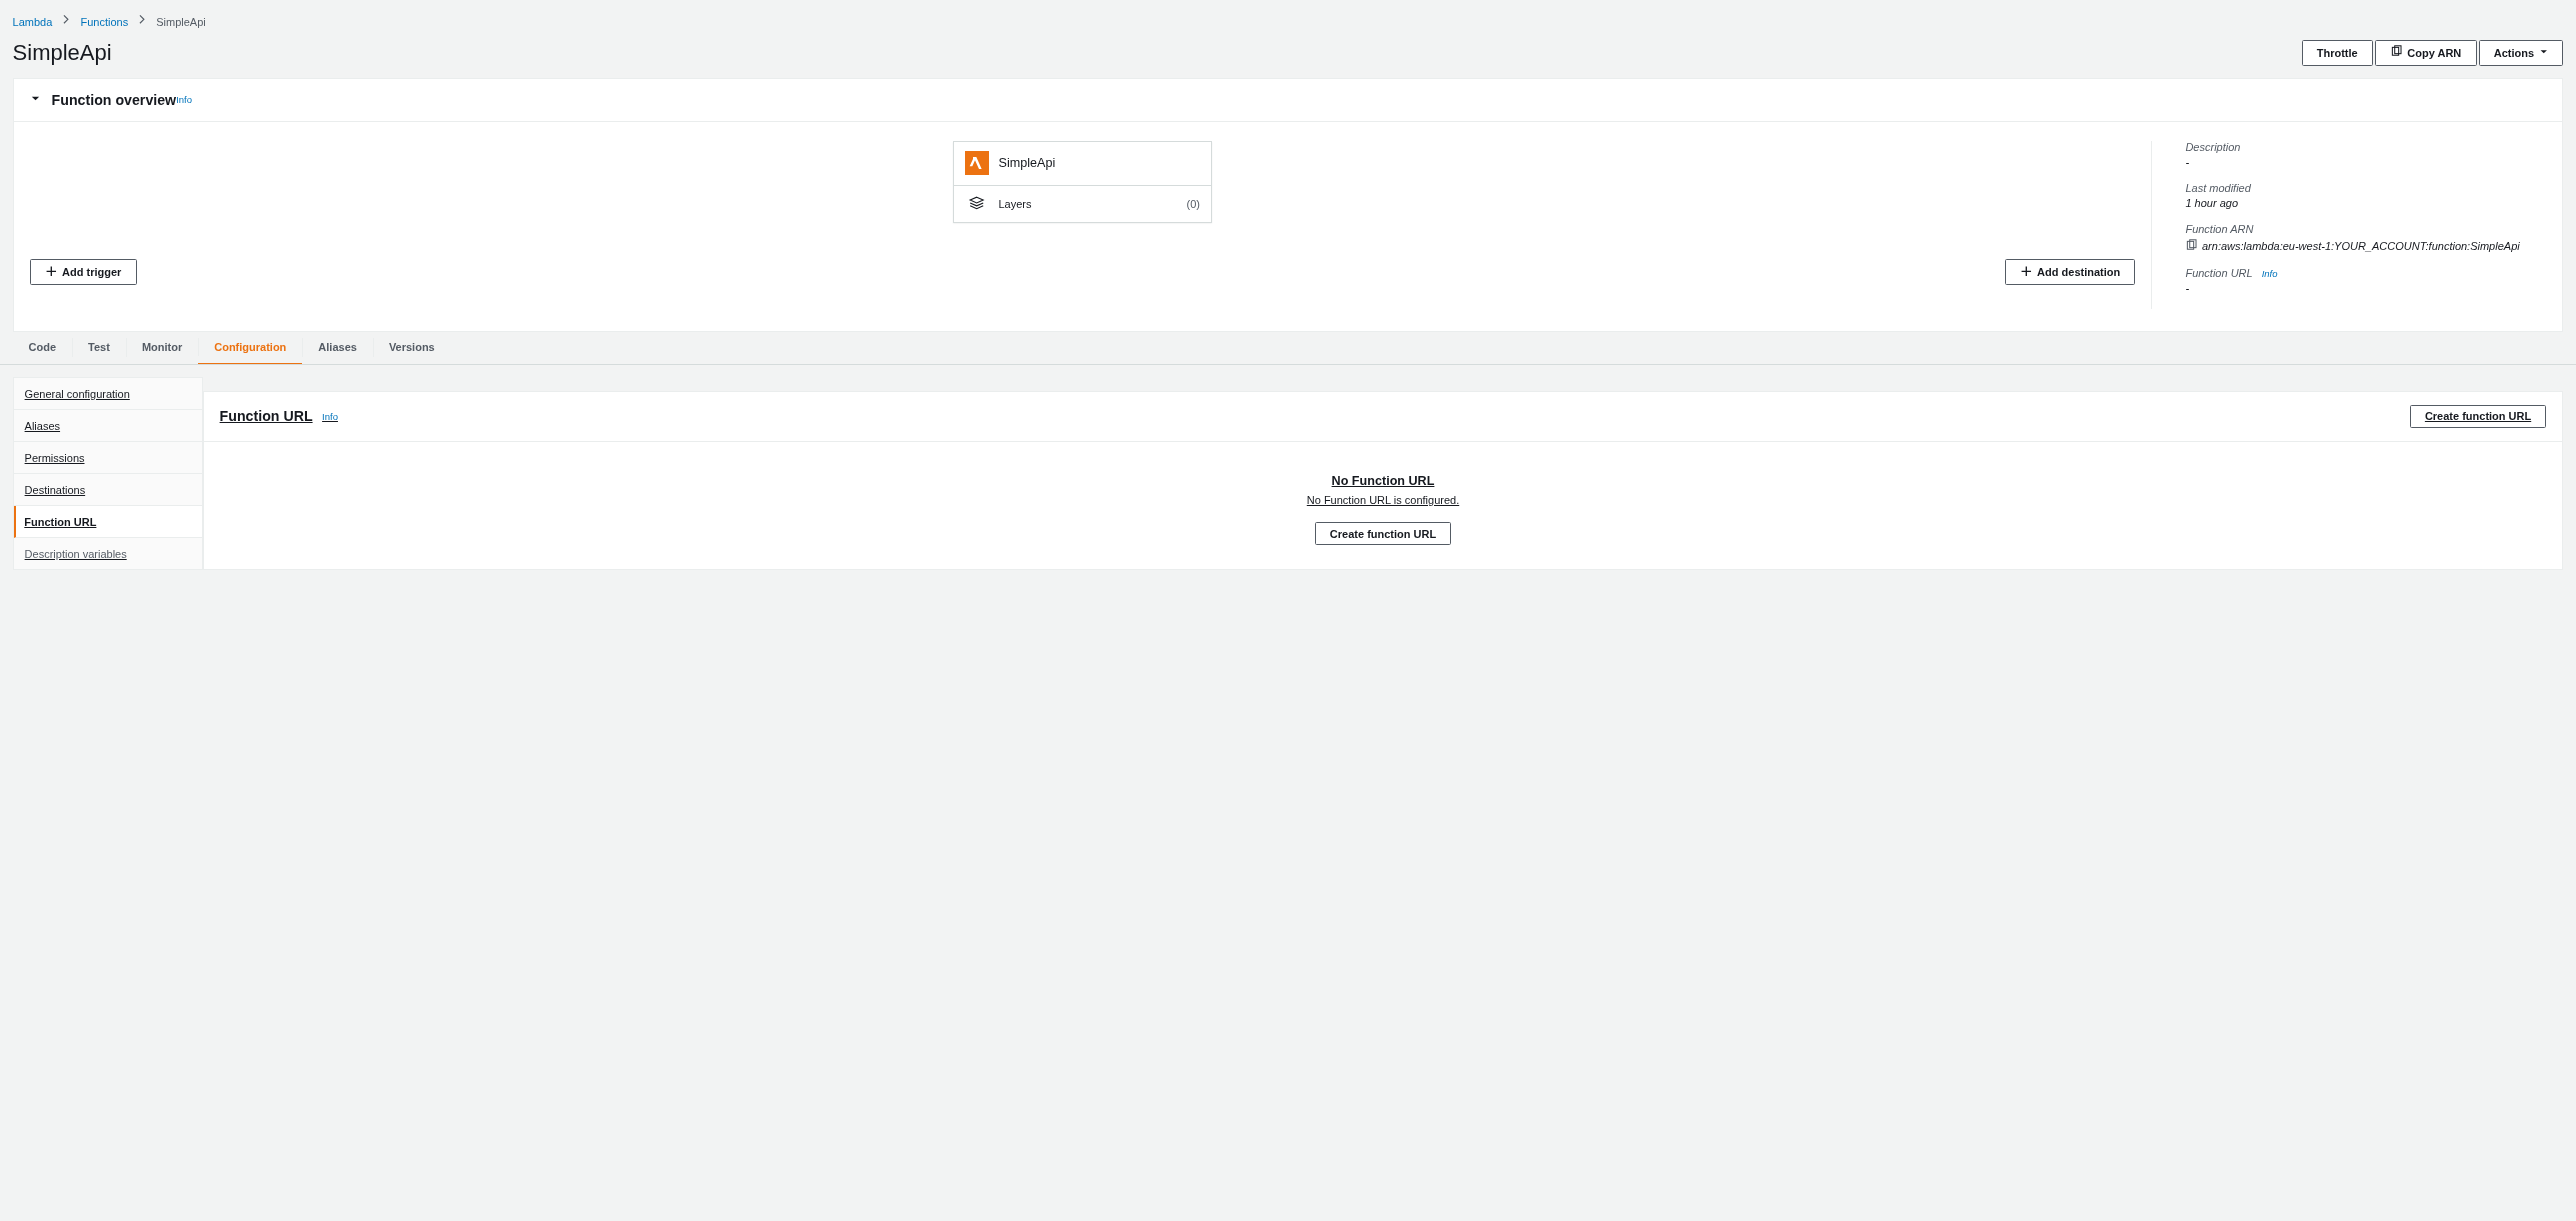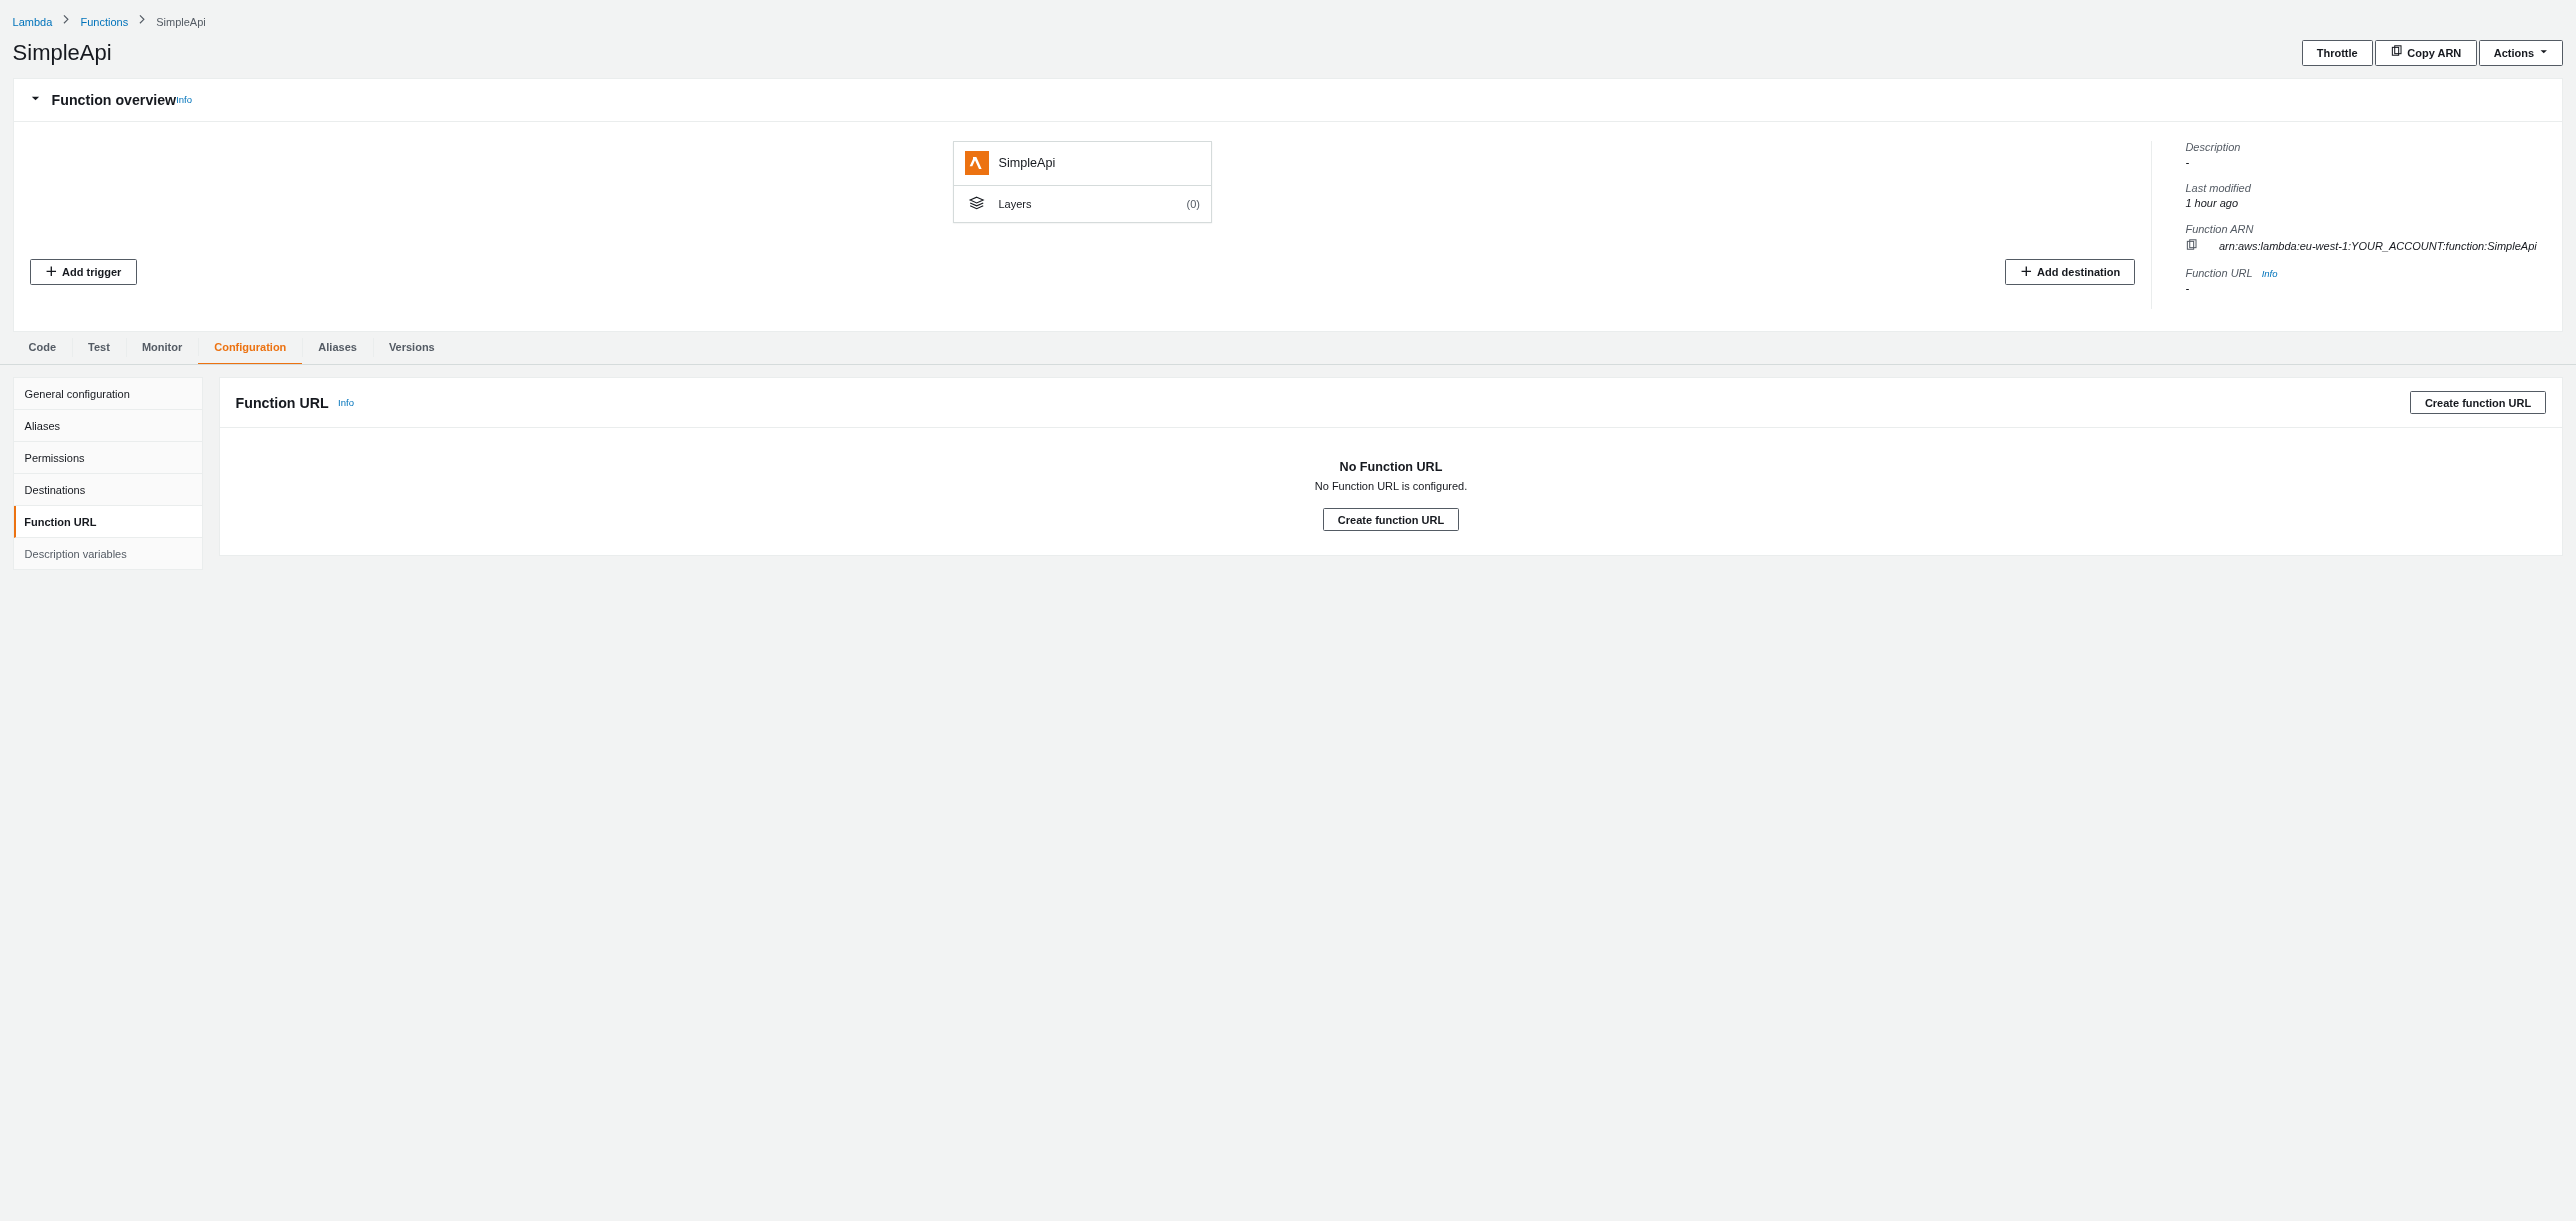--- a/index.html
+++ b/index.html
@@ -132,21 +132,21 @@
 
   .meta-col {
     width: 395px;
     border-left: 0.8px solid var(--border-light);
     padding-left: 33px;
     font-size: 11px;
     font-style: italic;
   }
   .meta-label { color: var(--text-gray); margin-top: 0; margin-bottom: 3.2px; }
   .meta-val { margin-top: 0; margin-bottom: 14.2px; }
-  .arn-row { display:flex; align-items:center; gap:21px; }
+  .arn-row { display:flex; align-items:center; gap:4px; }
 
   
   .tabs {
     margin: 0;
     padding: 0 12.6px;
     display: flex;
     border-bottom: 0.8px solid var(--border-gray);
   }
   .tab {
     padding: 9.5px 16px;
@@ -162,23 +162,23 @@
     width:0.8px; background: var(--border-light);
   }
   .tab.active {
     color: var(--aws-orange);
     border-bottom: 1.6px solid var(--aws-orange);
   }
 
   
   .config-wrap {
     display: flex;
-    gap: 16px;
     padding: 12.6px;
-    align-items: flex-start;
+    align-items: flex-end;
+    text-decoration: underline;
   }
   .sidenav {
     width: 190px;
     background: #fff;
     border: 0.8px solid var(--border-light);
   }
   .sidenav-item {
     padding: 9.5px 11px;
     font-size: 11px;
     color: var(--text-dark);

